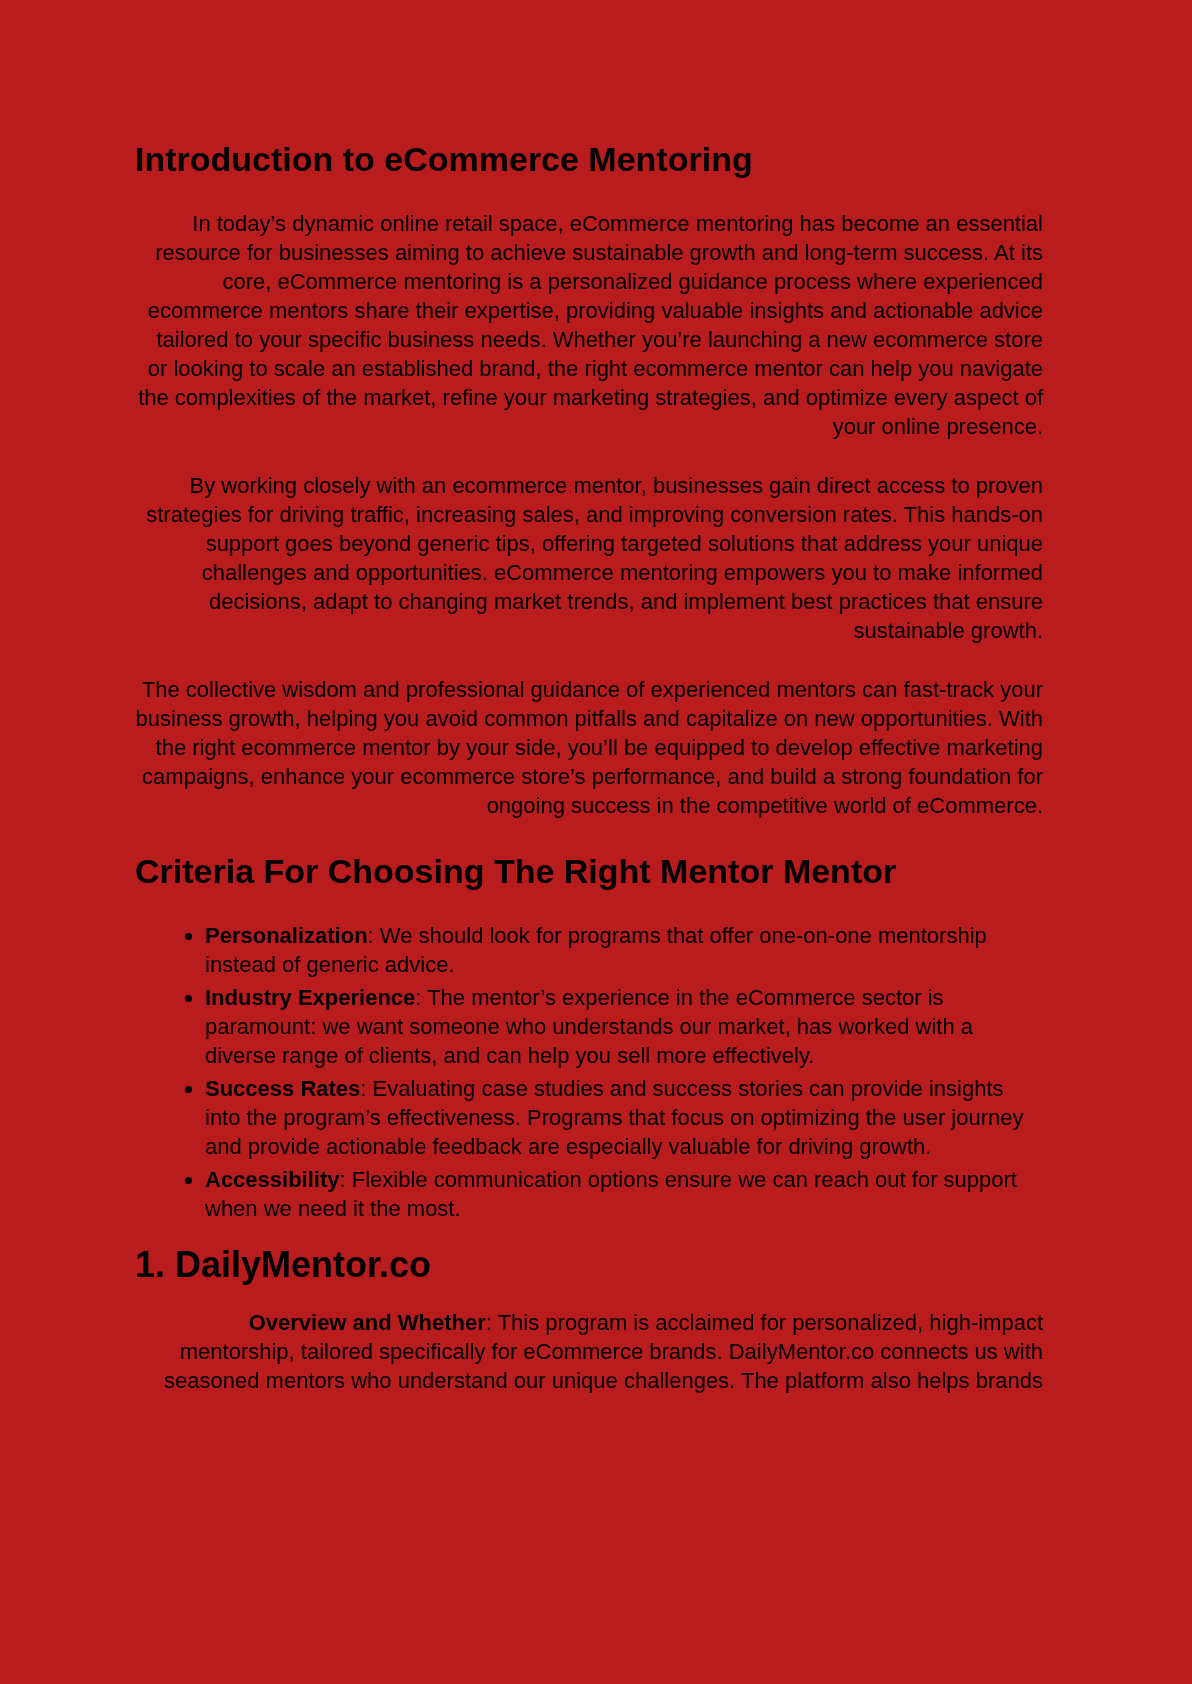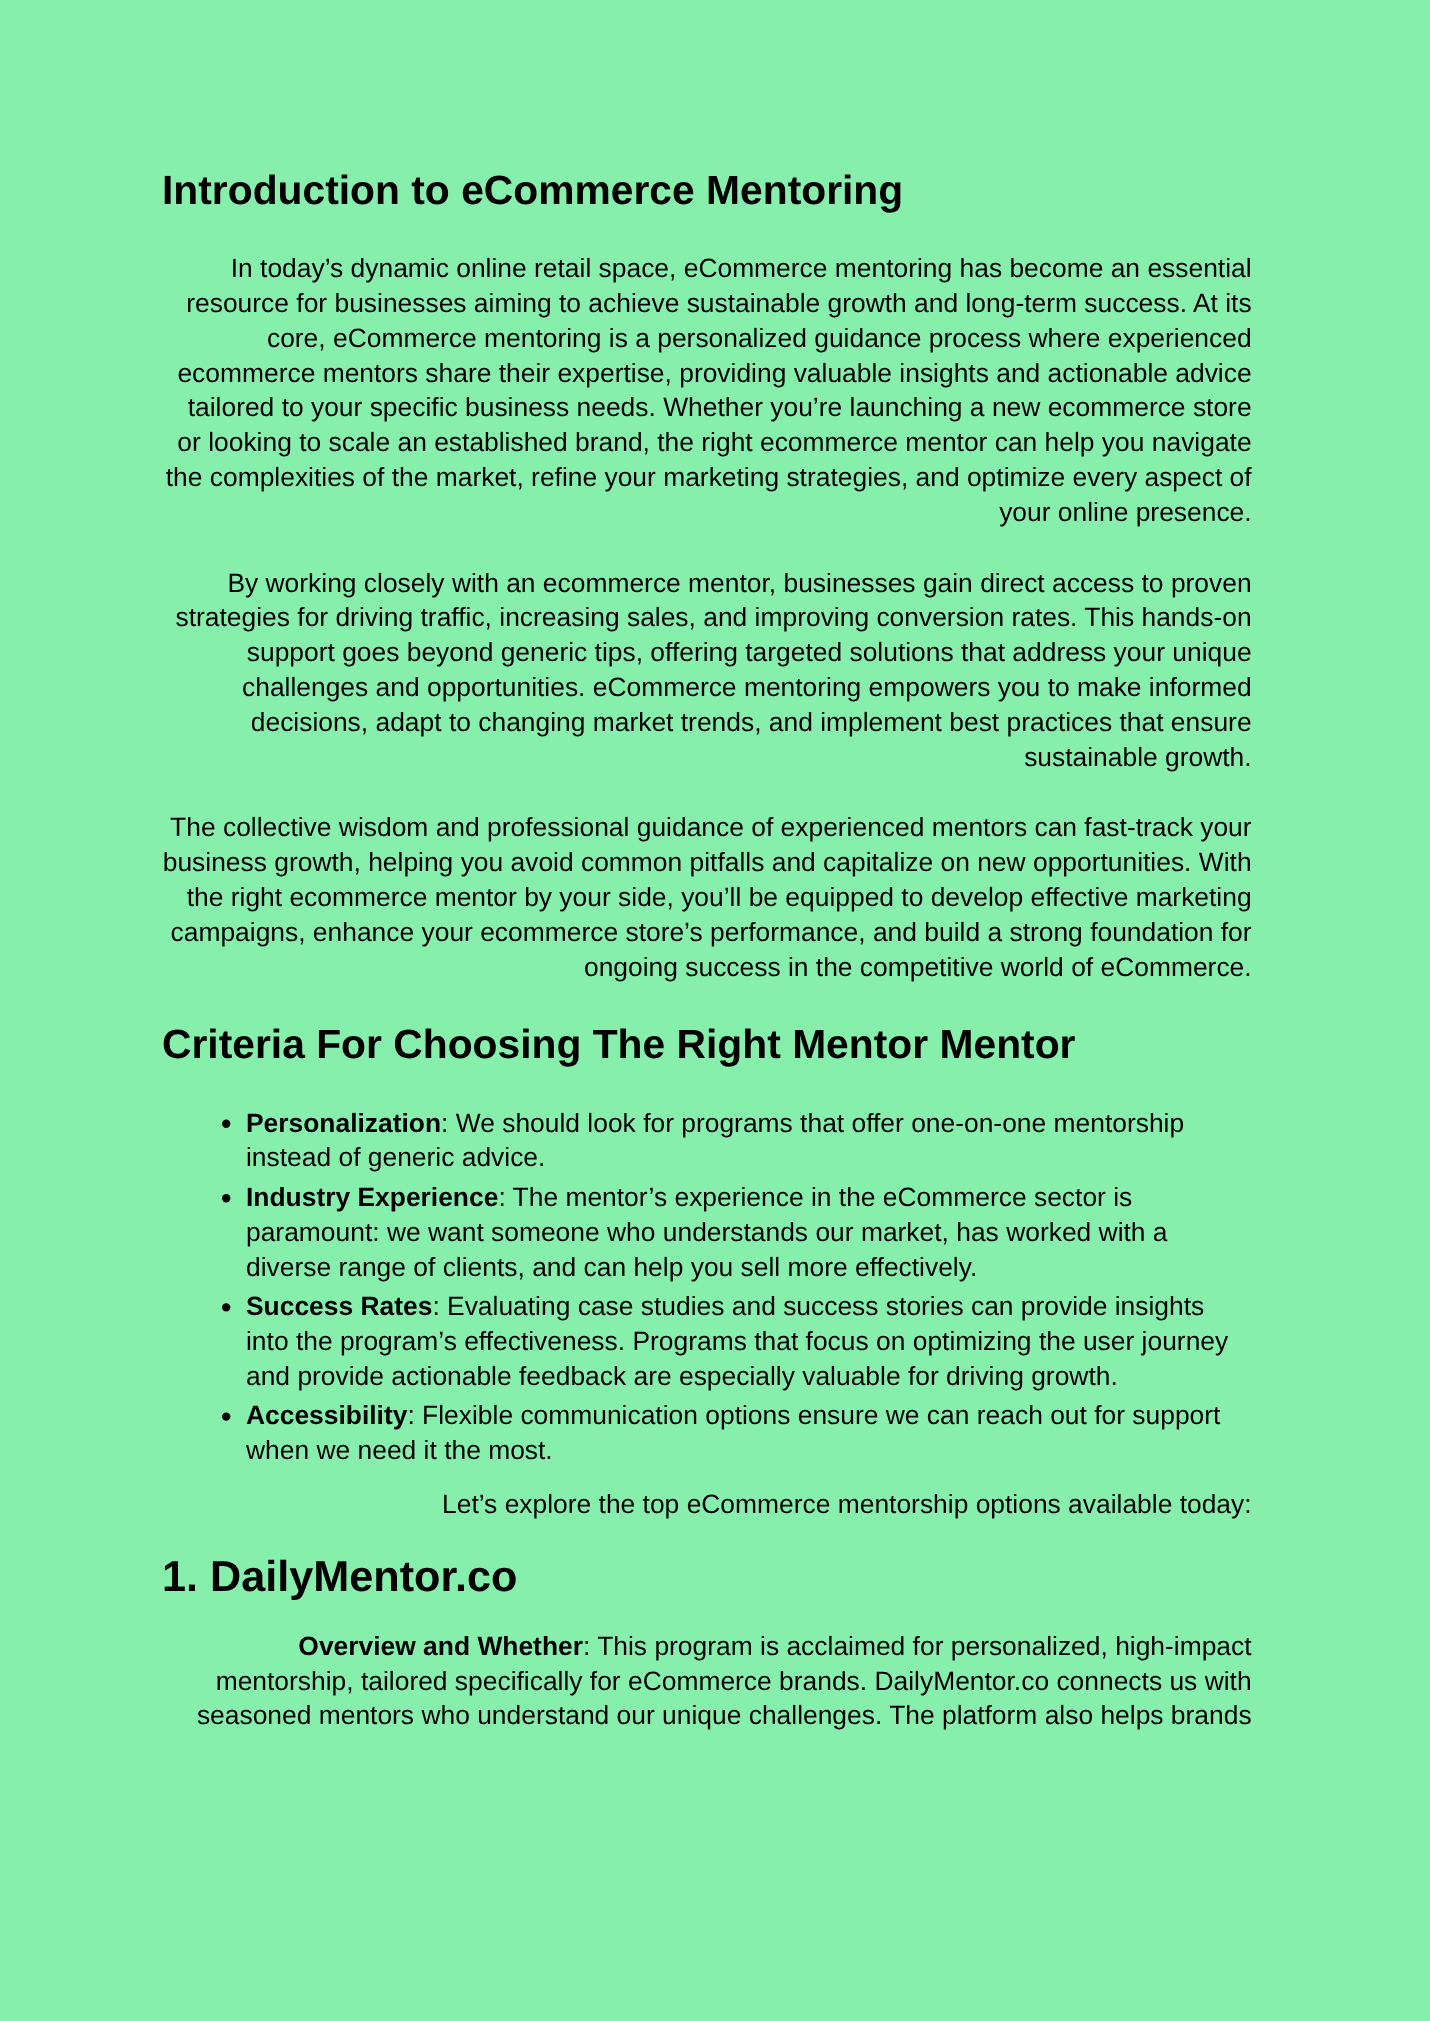--- a/index.html
+++ b/index.html
@@ -5,21 +5,21 @@
   html, body {
     margin: 0;
     padding: 0;
     background: #ffffff;
   }
   .page {
     position: relative;
     width: 1192px;
     height: 1684px;
     box-sizing: border-box;
-    background: #86efac;
+    background: #b91c1c;
     color: #000000;
     font-family: "Liberation Sans", "DejaVu Sans", sans-serif;
     padding: 138px 149px 0 135px;
     overflow: hidden;
   }
   .h1 {
     font-size: 34px;
     line-height: 42px;
     font-weight: 700;
     margin: 26px 0 29px 0;
@@ -72,19 +72,18 @@
   <div class="h1">Criteria For Choosing The Right Mentor Mentor</div>
 
 
   <ul class="criteria">
     <li><span class="b">Personalization</span><span>: We should look for programs that offer one-on-one mentorship instead of generic advice.</span></li>
     <li><span class="b">Industry Experience</span><span>: The mentor’s experience in the eCommerce sector is paramount: we want someone who understands our market, has worked with a diverse range of clients, and can help you sell more effectively.</span></li>
     <li><span class="b">Success Rates</span><span>: Evaluating case studies and success stories can provide insights into the program’s effectiveness. Programs that focus on optimizing the user journey and provide actionable feedback are especially valuable for driving growth.</span></li>
     <li><span class="b">Accessibility</span><span>: Flexible communication options ensure we can reach out for support when we need it the most.</span></li>
   </ul>
 
-  <p>Let’s explore the top eCommerce mentorship options available today:</p>
 
   <div class="h3">1. DailyMentor.co</div>
 
   <p><span class="b">Overview and Whether</span><span>: This program is acclaimed for personalized, high-impact mentorship, tailored specifically for eCommerce brands. DailyMentor.co connects us with seasoned mentors who understand our unique challenges. The platform also helps brands</span></p>
 
 </div>
 
 </body></html>

